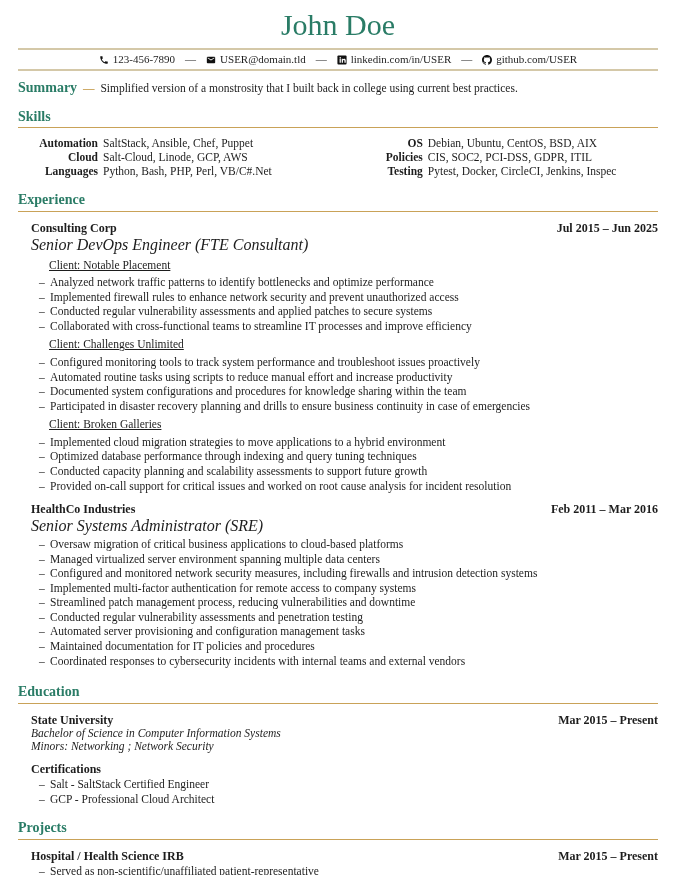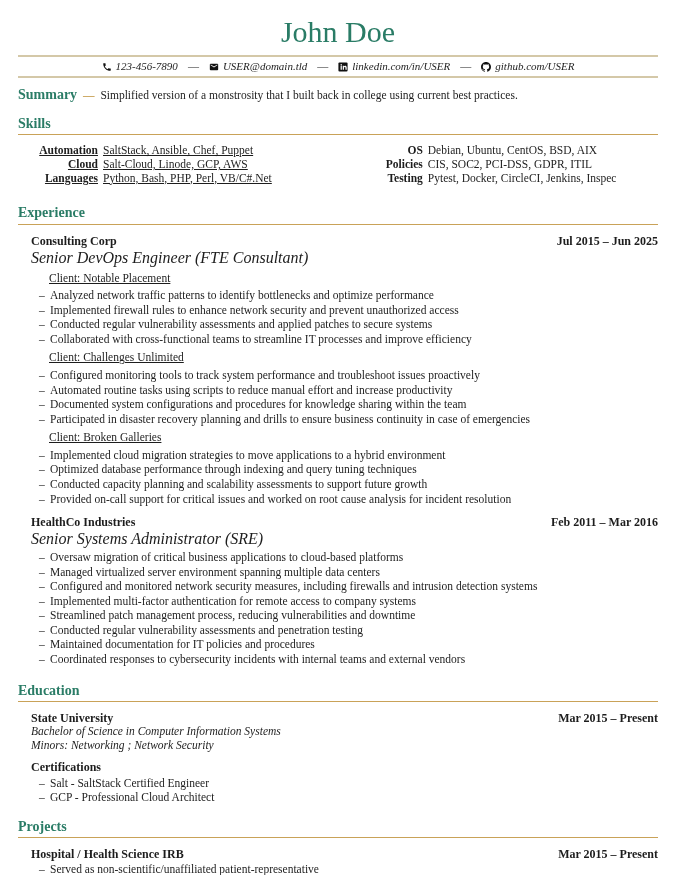--- a/index.html
+++ b/index.html
@@ -13,57 +13,57 @@
     line-height: 1.18;
   }
   .page { padding: 5px 18px 0 18px; }
 
   
   .name {
     text-align: center;
     color: #2a7c66;
     font-size: 30px;
     font-weight: 400;
-    margin: 9px 0 6px 0;
+    margin: 2px 0 6px 0;
   }
   .contact-bar {
     border-top: 2px solid #d4c8a8;
     border-bottom: 2px solid #d4c8a8;
     display: flex;
     justify-content: center;
     align-items: center;
     padding: 3px 0;
     font-size: 11px;
   }
-  .contact-item { display: inline-flex; align-items: center; gap: 4px; font-style: italic; }
+  .contact-item { display: inline-flex; align-items: center; gap: 4px; }
   .icon svg { width: 10px; height: 10px; display: block; fill: #111; }
   .sep { margin: 0 10px; color: #1d1d1d; }
 
   
   .summary-row { margin-top: 9px; }
   .summary-label { color: #2a7c66; font-weight: bold; font-size: 14px; }
   .summary-dash { color: #c9a258; font-weight: bold; margin: 0 3px; }
 
   
   .section-title {
     color: #2a7c66;
     font-weight: bold;
     font-size: 14px;
     border-bottom: 1px solid #c9a258;
     padding-bottom: 2px;
   }
   .sec-skills { margin-top: 12px; }
-  .sec-experience { margin-top: 20px; }
+  .sec-experience { margin-top: 14px; }
   .sec-education { margin-top: 16px; }
   .sec-projects { margin-top: 14px; }
 
   
   .skills-grid { display: flex; margin-top: 9px; }
   .skills-col { display: grid; column-gap: 5px; row-gap: 0; align-content: start; line-height: 1.18; }
-  .skills-col.left  { flex: 0 0 52%; grid-template-columns: 80px 1fr; text-decoration: underline; }
+  .skills-col.left  { flex: 0 0 52%; grid-template-columns: 80px 1fr; }
   .skills-col.right { flex: 1;       grid-template-columns: 72px 1fr; }
   .skill-label { font-weight: bold; text-align: right; }
 
   
   .job { margin-top: 9px; }
   .row-sb { display: flex; justify-content: space-between; align-items: flex-start; margin-left: 13px; }
   .company, .dates { font-weight: bold; font-size: 12px; }
   .role { font-style: italic; font-size: 16px; margin: 1px 0 0 13px; }
   .client {
     margin: 4px 0 4px 31px;
@@ -196,20 +196,21 @@
         <span class="dates">Feb 2011 – Mar 2016</span>
       </div>
       <div class="role">Senior Systems Administrator (SRE)</div>
       <ul class="bullets">
         <li>Oversaw migration of critical business applications to cloud-based platforms</li>
         <li>Managed virtualized server environment spanning multiple data centers</li>
         <li>Configured and monitored network security measures, including firewalls and intrusion detection systems</li>
         <li>Implemented multi-factor authentication for remote access to company systems</li>
         <li>Streamlined patch management process, reducing vulnerabilities and downtime</li>
         <li>Conducted regular vulnerability assessments and penetration testing</li>
+        <li>Automated server provisioning and configuration management tasks</li>
         <li>Maintained documentation for IT policies and procedures</li>
         <li>Coordinated responses to cybersecurity incidents with internal teams and external vendors</li>
       </ul>
     </div>
   </div>
 
   <div class="section sec-education">
     <div class="section-title">Education</div>
     <div class="job">
       <div class="row-sb">

